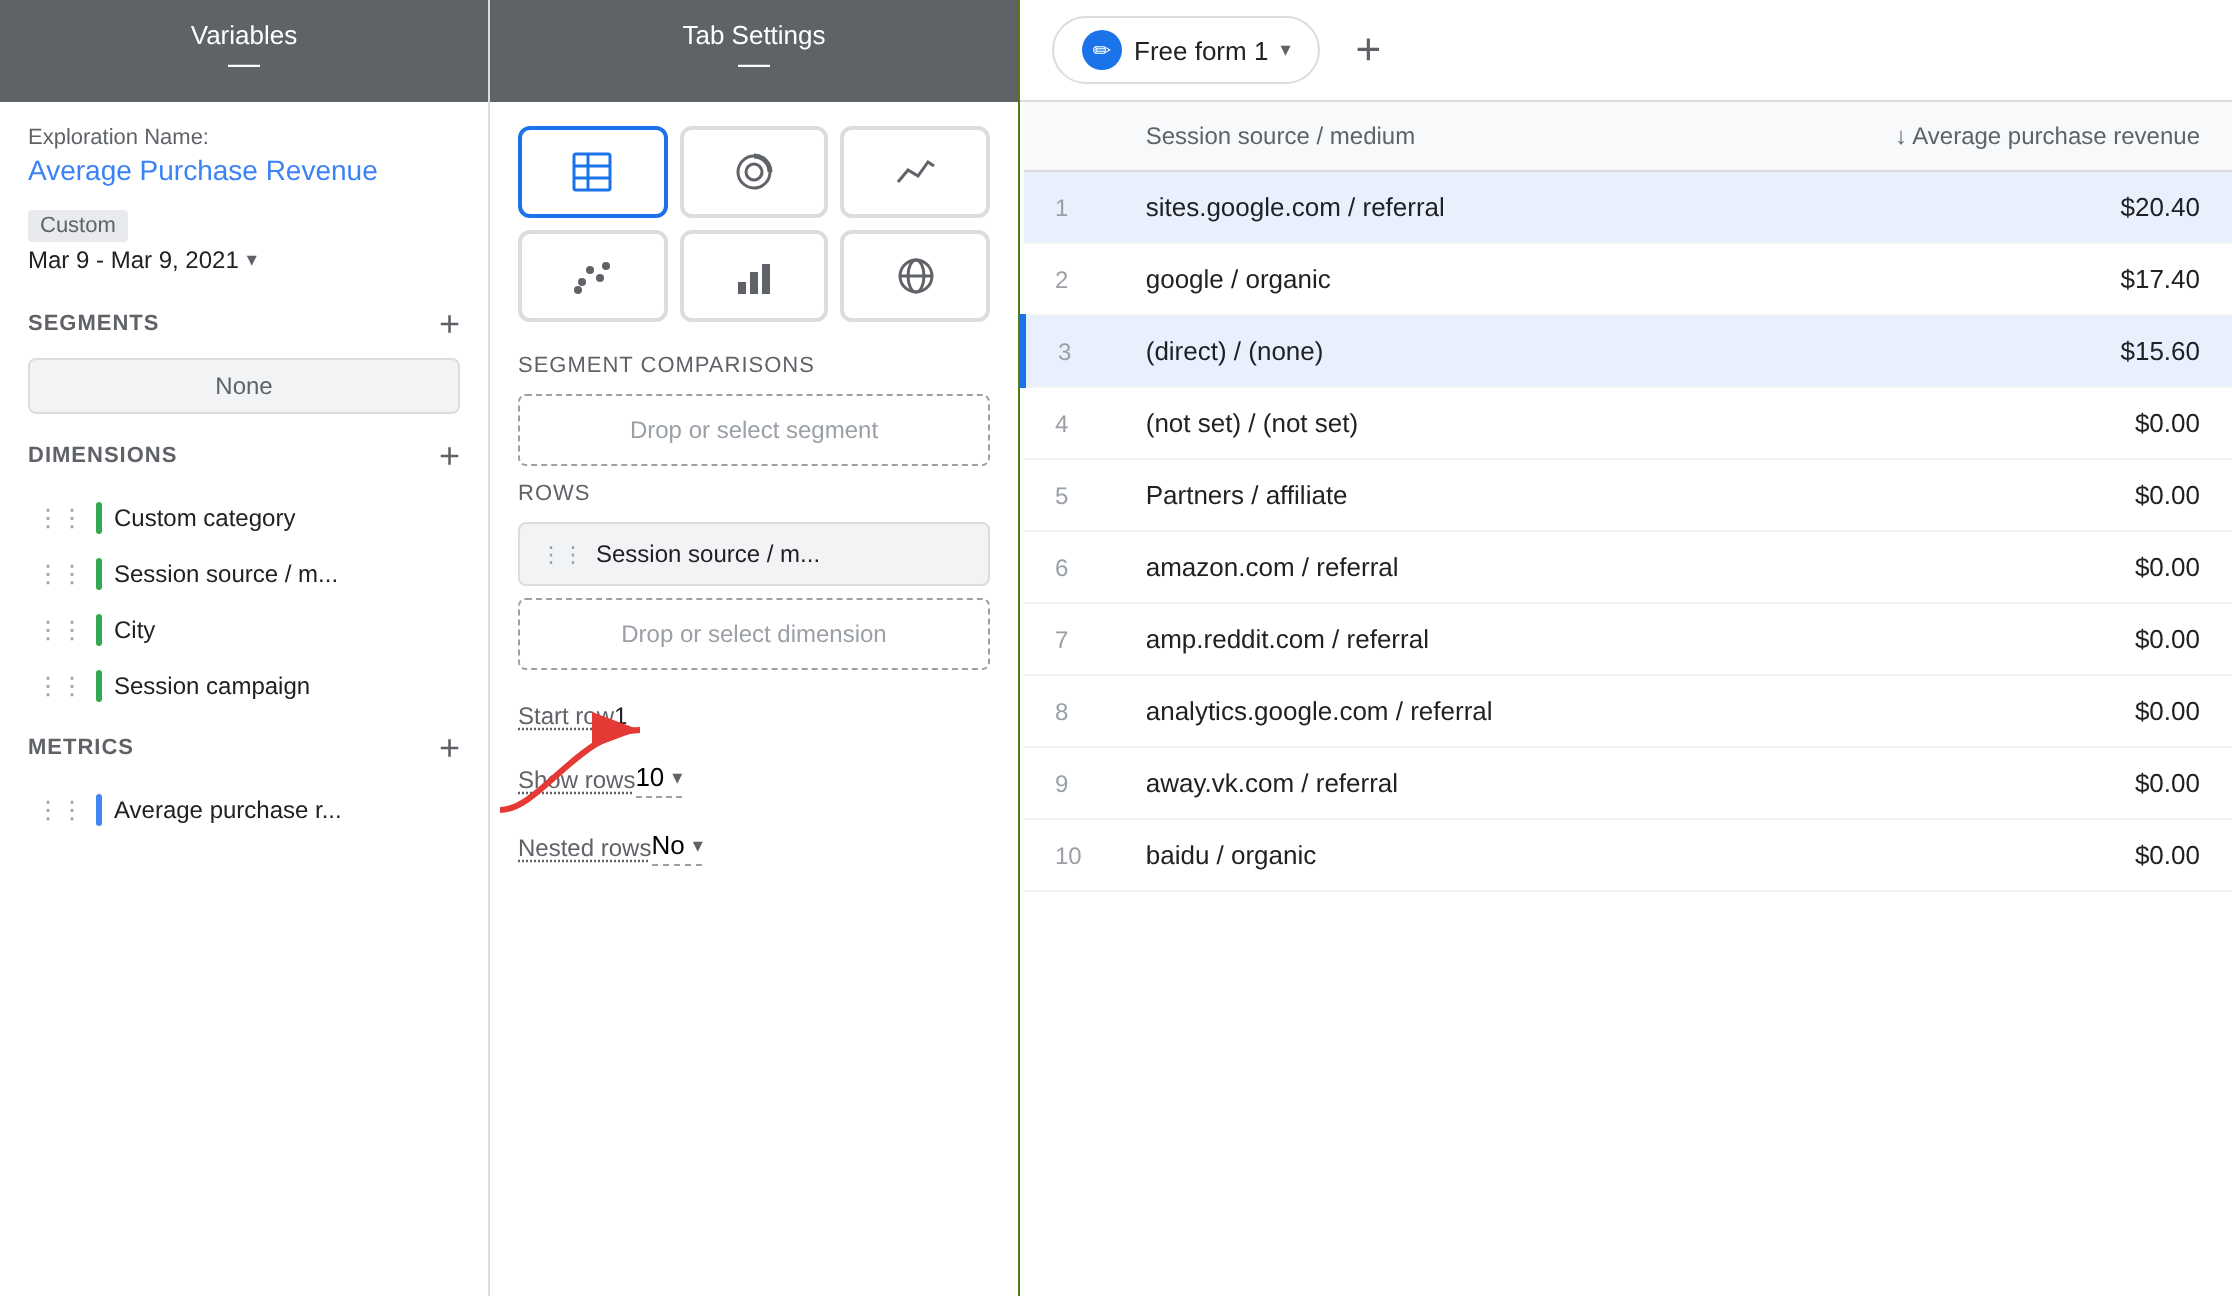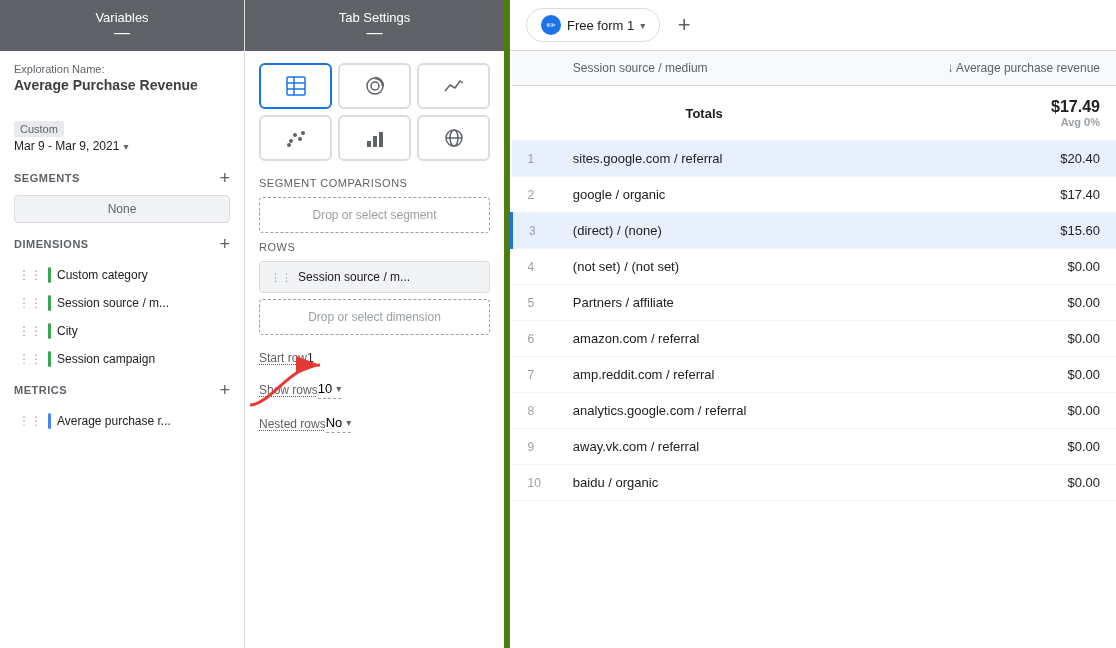--- a/index.html
+++ b/index.html
@@ -36,23 +36,23 @@
       flex: 1;
       overflow-y: auto;
     }
     .exploration-name-label {
       font-size: 11px;
       color: #5f6368;
       margin-bottom: 2px;
     }
     .exploration-name-value {
       font-size: 14px;
-      font-weight: 700;
-      color: #404040;
-      margin-bottom: 28px;
+      font-weight: 400;
+      color: #3b82f6;
+      margin-bottom: 12px;
     }
     .date-range-container {
       display: flex;
       flex-direction: column;
       margin-bottom: 16px;
     }
     .date-range-label {
       font-size: 11px;
       color: #5f6368;
       background: #e8eaed;
@@ -132,21 +132,21 @@
       white-space: nowrap;
       overflow: hidden;
       text-overflow: ellipsis;
     }
     .metrics-section { margin-top: 8px; }
 
     
     .tab-settings-panel {
       width: 265px;
       background: #fff;
-      border-right: 6px solid #4d7c0f;
+      border-right: 1px solid #4d7c0f;
       display: flex;
       flex-direction: column;
       height: 648px;
       overflow: hidden;
     }
     .tab-settings-content {
       padding: 12px 14px;
       flex: 1;
       overflow-y: auto;
     }
@@ -507,28 +507,20 @@
   <div class="data-table-container">
     <table class="data-table">
       <thead>
         <tr class="table-header-row">
           <th style="width:30px;"></th>
           <th>Session source / medium</th>
           <th class="right">↓ Average purchase revenue</th>
         </tr>
       </thead>
       <tbody>
-        <tr class="totals-row">
-          <td></td>
-          <td class="totals-label">Totals</td>
-          <td class="right">
-            <div class="totals-amount">$17.49</div>
-            <div class="totals-sub">Avg 0%</div>
-          </td>
-        </tr>
         <tr style="background:#e8f0fe;">
           <td class="row-num">1</td>
           <td>sites.google.com / referral</td>
           <td class="right">$20.40</td>
         </tr>
         <tr>
           <td class="row-num">2</td>
           <td>google / organic</td>
           <td class="right">$17.40</td>
         </tr>

